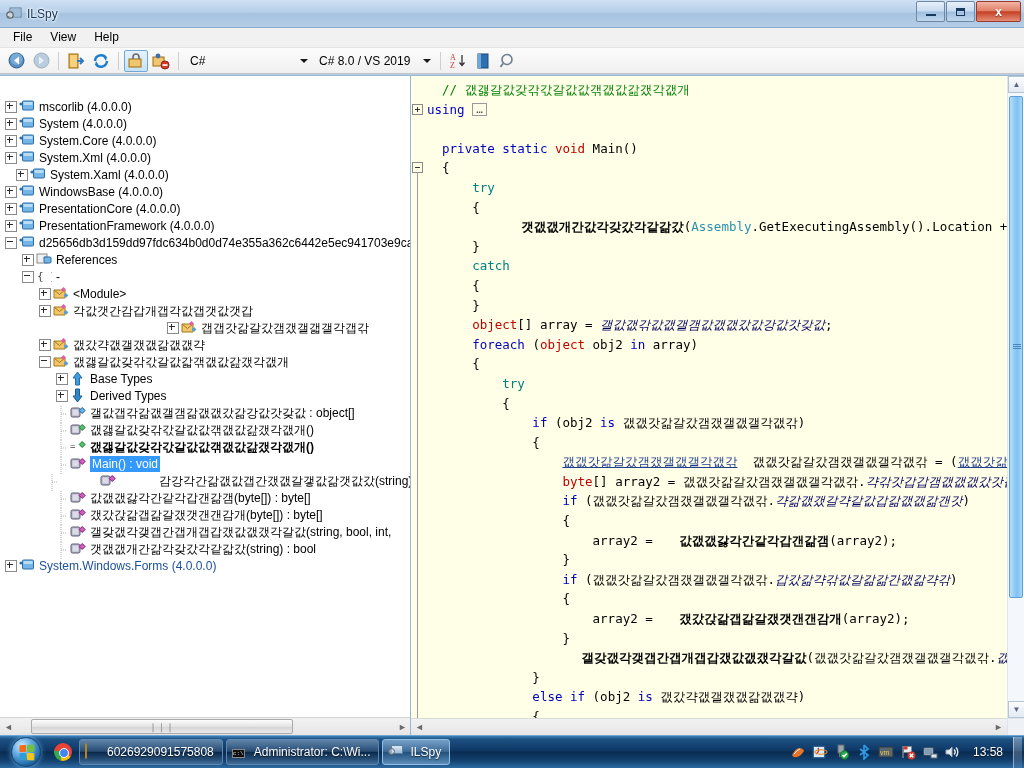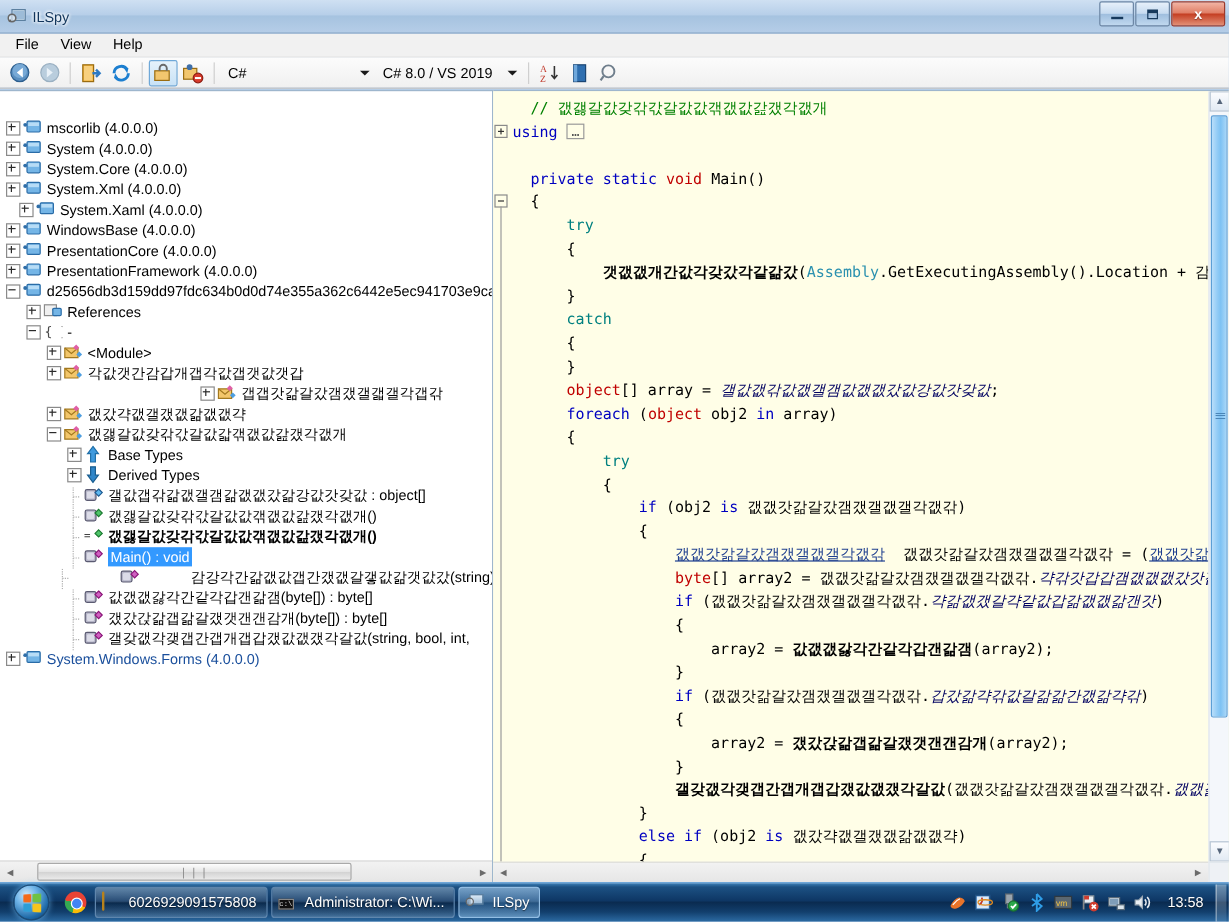--- a/index.html
+++ b/index.html
@@ -221,21 +221,21 @@
     white-space: pre;
     padding-left: 16px;
   }
   .kw   { color: #0000c0; }
   .kw2  { color: #008080; }
   .kw3  { color: #c00000; }
   .cmt  { color: #008000; }
   .typ  { color: #2b91af; }
   .id   { color: #000000; }
   .ko   { color: #000000; }
-  .ko-b { color: #000000; font-weight: bold; }
+  .ko-b { color: #000000; font-weight: bold; margin-left: 19px; }
   .ko-u { color: #1f3f8f; text-decoration: underline; }
   .ko-i { color: #000060; font-style: italic; }
 
   
   .fold {
     position: absolute; left: 1px;
     width: 11px; height: 11px;
     border: 1px solid #8a8a8a; background: #fffee7;
   }
   .fold::after {
@@ -802,20 +802,34 @@
                 <line x1="6" y1="8" x2="12" y2="8" stroke="#b0b0b0" stroke-dasharray="1,1"></line>
               </svg>
             </span>
             <span class="ticon"><svg width="16" height="15" viewBox="0 0 16 15">
                 <rect x="1" y="3" width="9" height="9" rx="1.5" fill="#b6b6c8" stroke="#5b5b72"></rect>
                 <rect x="2.5" y="4.5" width="6" height="6" rx="1" fill="#dcdce8"></rect>
                 <path d="M12.2 2.5 l3 3 l-3 3 l-3-3z" fill="#cf5fc0" stroke="#8a1578"></path>
               </svg></span>
             <span class="tlabel">갤갖갮각갲갭간갭개갭갑갰값갮갰각갈값(string, bool, int,</span>
           </div>
+          <div class="trow" style="padding-left: 55px;">
+            <span class="expander">
+              <svg width="13" height="17" style="position:absolute;left:0;top:0">
+                <line x1="6" y1="0" x2="6" y2="17" stroke="#b0b0b0" stroke-dasharray="1,1"></line>
+                <line x1="6" y1="8" x2="12" y2="8" stroke="#b0b0b0" stroke-dasharray="1,1"></line>
+              </svg>
+            </span>
+            <span class="ticon"><svg width="16" height="15" viewBox="0 0 16 15">
+                <rect x="1" y="3" width="9" height="9" rx="1.5" fill="#b6b6c8" stroke="#5b5b72"></rect>
+                <rect x="2.5" y="4.5" width="6" height="6" rx="1" fill="#dcdce8"></rect>
+                <path d="M12.2 2.5 l3 3 l-3 3 l-3-3z" fill="#cf5fc0" stroke="#8a1578"></path>
+              </svg></span>
+            <span class="tlabel">갯갮갮개간갊각갖갔각같갋갔(string) : bool</span>
+          </div>
           <div class="trow" style="padding-left: 4px;">
             <span class="expander has plus">
               <i class="vbar"></i>
             </span>
             <span class="ticon"><svg width="16" height="14" viewBox="0 0 16 14">
                 <circle cx="2" cy="5" r="1.6" fill="#2f6ea8"></circle>
                 <rect x="3.5" y="2" width="11" height="9" rx="1" fill="#74b5e6" stroke="#2a6ca7"></rect>
                 <rect x="4.5" y="3" width="9" height="3" fill="#b7dcf6"></rect>
               </svg></span>
             <span class="tlabel link">System.Windows.Forms (4.0.0.0)</span>

